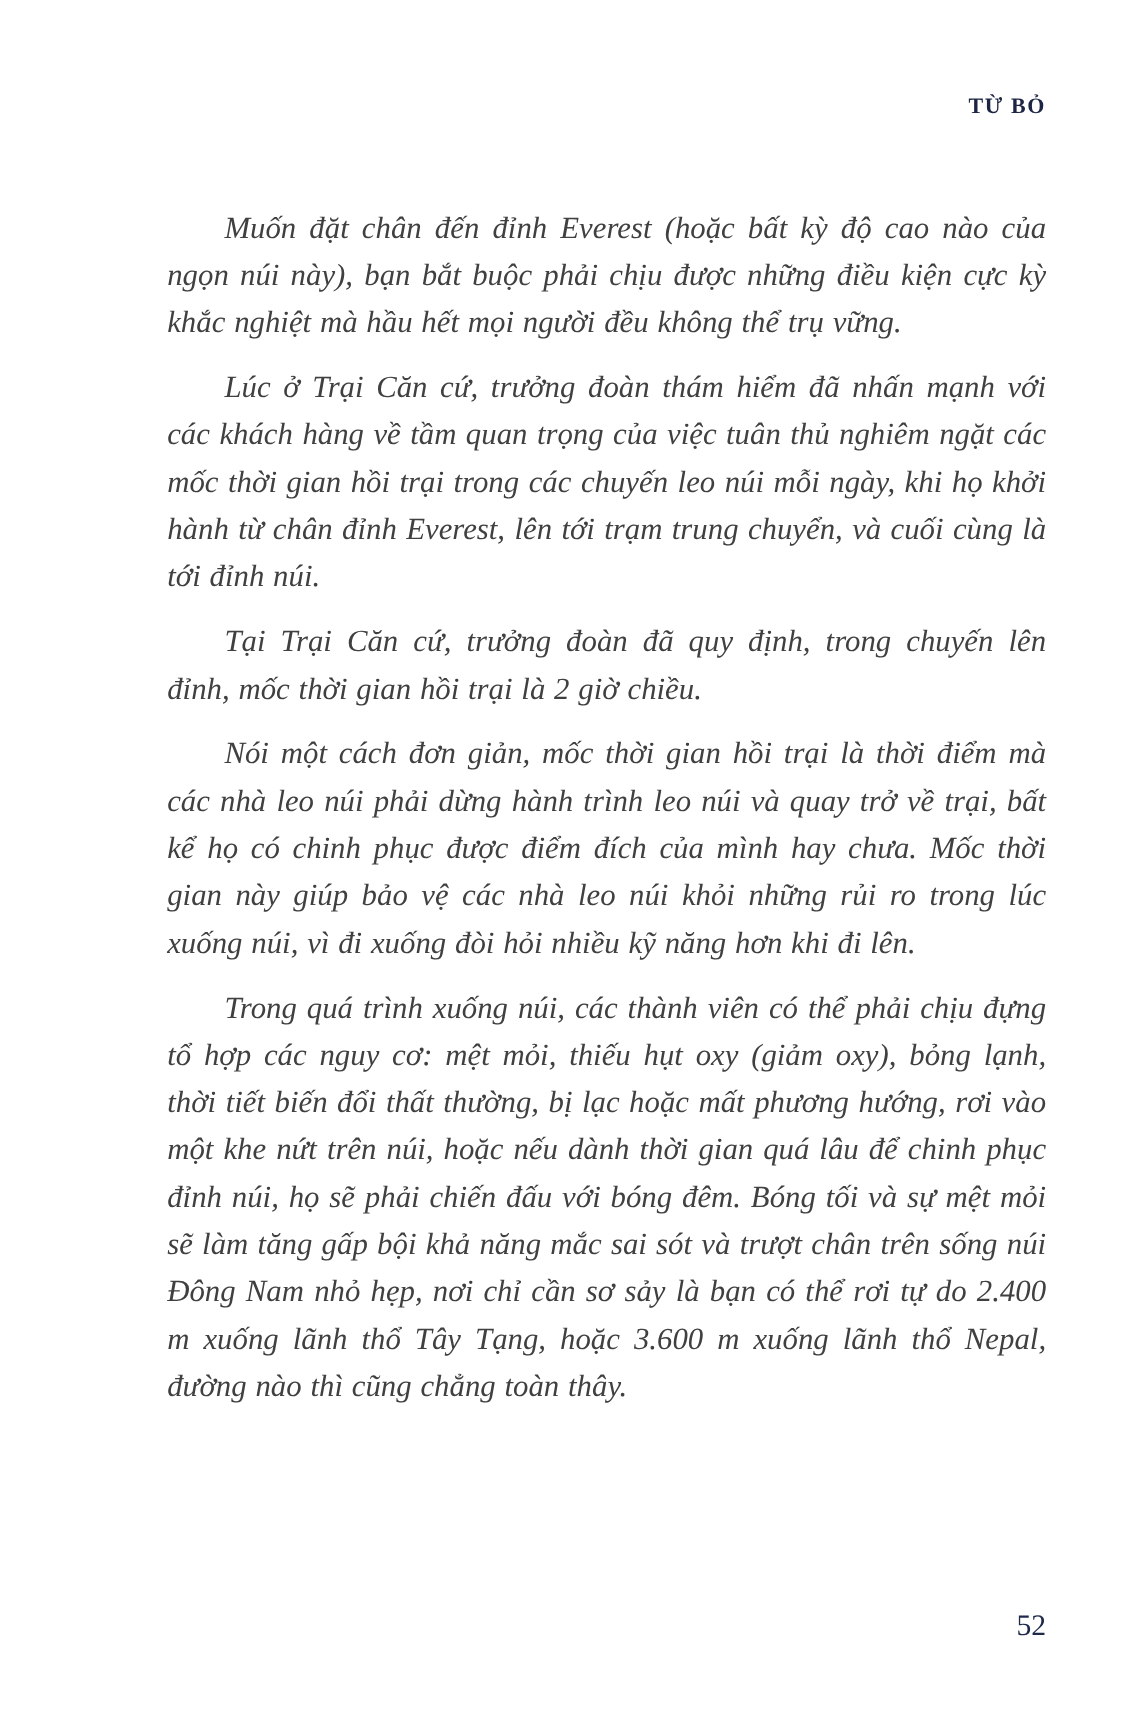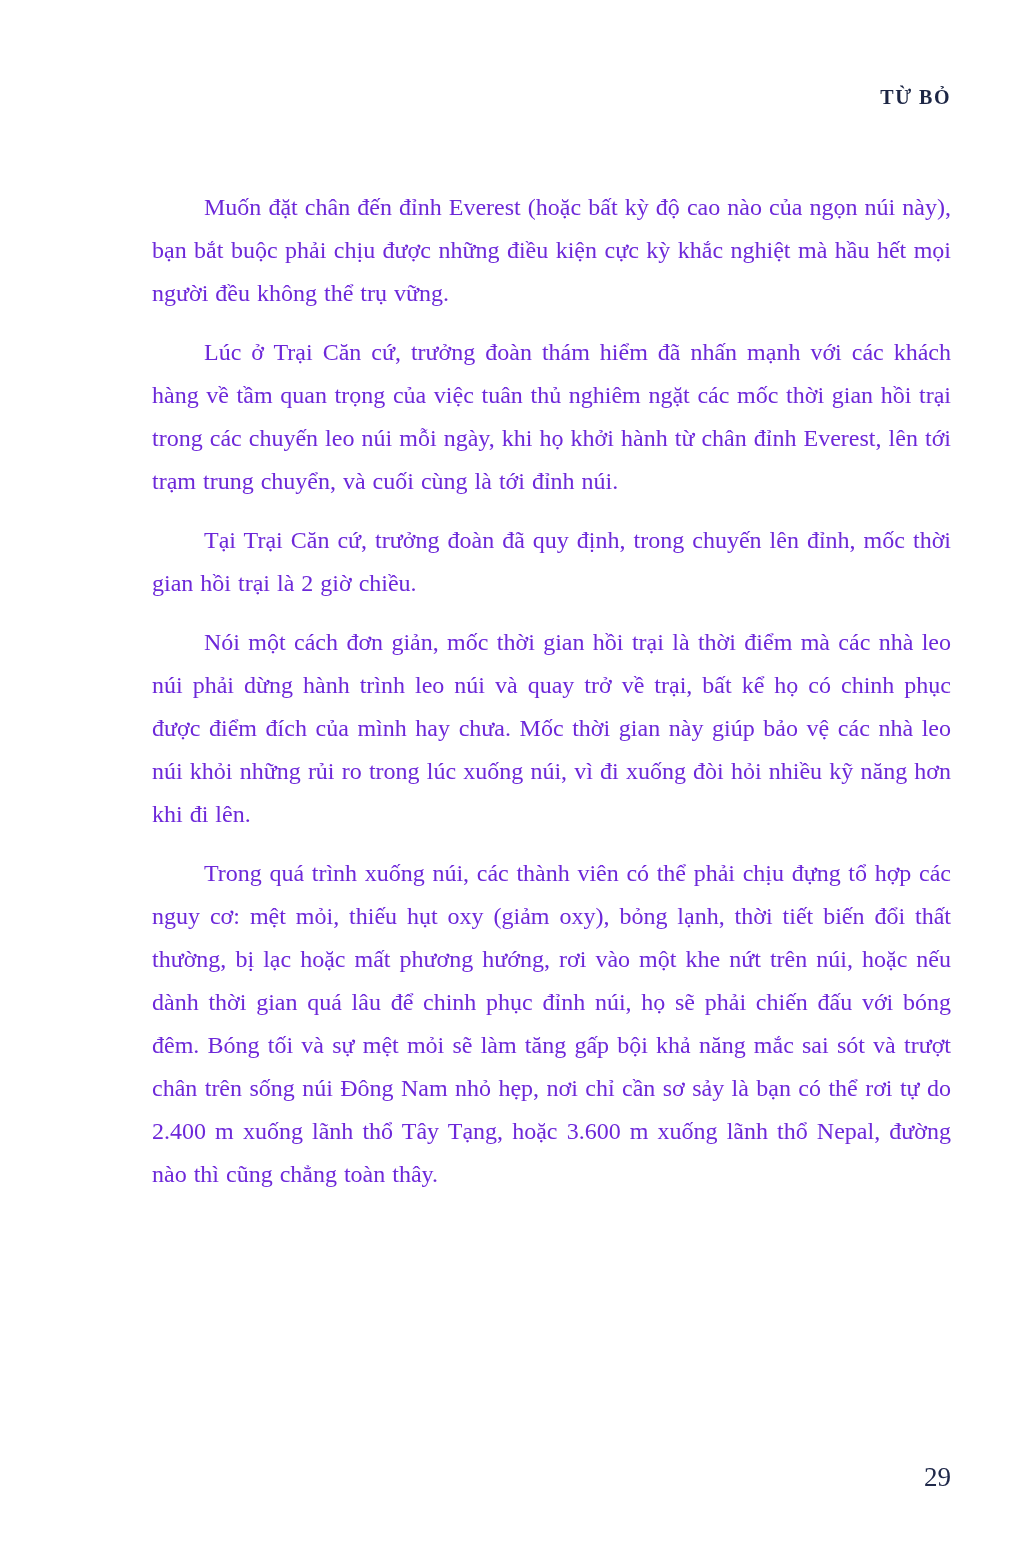--- a/index.html
+++ b/index.html
@@ -24,26 +24,27 @@
     letter-spacing: 1.5px;
     line-height: 26px;
     color: #1c2544;
     font-weight: 600;
   }
   .content {
     margin-top: 76px;
   }
   .content p {
     margin: 0;
-    font-size: 24px;
+    font-size: 28px;
     line-height: 43px;
     text-align: justify;
     text-indent: 52px;
-    color: #6d28d9;
+    color: #404040;
     word-spacing: 1px;
+    font-style: italic;
   }
   .content p + p {
     margin-top: 16px;
   }
   .page-number {
     position: absolute;
     right: 107px;
     bottom: 62px;
     font-size: 27px;
     color: #20294a;
@@ -57,15 +58,15 @@
   <div class="running-header">TỪ BỎ</div>
 
   <div class="content">
     <p>Muốn đặt chân đến đỉnh Everest (hoặc bất kỳ độ cao nào của ngọn núi này), bạn bắt buộc phải chịu được những điều kiện cực kỳ khắc nghiệt mà hầu hết mọi người đều không thể trụ vững.</p>
     <p>Lúc ở Trại Căn cứ, trưởng đoàn thám hiểm đã nhấn mạnh với các khách hàng về tầm quan trọng của việc tuân thủ nghiêm ngặt các mốc thời gian hồi trại trong các chuyến leo núi mỗi ngày, khi họ khởi hành từ chân đỉnh Everest, lên tới trạm trung chuyển, và cuối cùng là tới đỉnh núi.</p>
     <p>Tại Trại Căn cứ, trưởng đoàn đã quy định, trong chuyến lên đỉnh, mốc thời gian hồi trại là 2 giờ chiều.</p>
     <p>Nói một cách đơn giản, mốc thời gian hồi trại là thời điểm mà các nhà leo núi phải dừng hành trình leo núi và quay trở về trại, bất kể họ có chinh phục được điểm đích của mình hay chưa. Mốc thời gian này giúp bảo vệ các nhà leo núi khỏi những rủi ro trong lúc xuống núi, vì đi xuống đòi hỏi nhiều kỹ năng hơn khi đi lên.</p>
     <p>Trong quá trình xuống núi, các thành viên có thể phải chịu đựng tổ hợp các nguy cơ: mệt mỏi, thiếu hụt oxy (giảm oxy), bỏng lạnh, thời tiết biến đổi thất thường, bị lạc hoặc mất phương hướng, rơi vào một khe nứt trên núi, hoặc nếu dành thời gian quá lâu để chinh phục đỉnh núi, họ sẽ phải chiến đấu với bóng đêm. Bóng tối và sự mệt mỏi sẽ làm tăng gấp bội khả năng mắc sai sót và trượt chân trên sống núi Đông Nam nhỏ hẹp, nơi chỉ cần sơ sảy là bạn có thể rơi tự do 2.400 m xuống lãnh thổ Tây Tạng, hoặc 3.600 m xuống lãnh thổ Nepal, đường nào thì cũng chẳng toàn thây.</p>
   </div>
 
-  <div class="page-number">29</div>
+  <div class="page-number">52</div>
 
 </div>
 
 </body></html>

